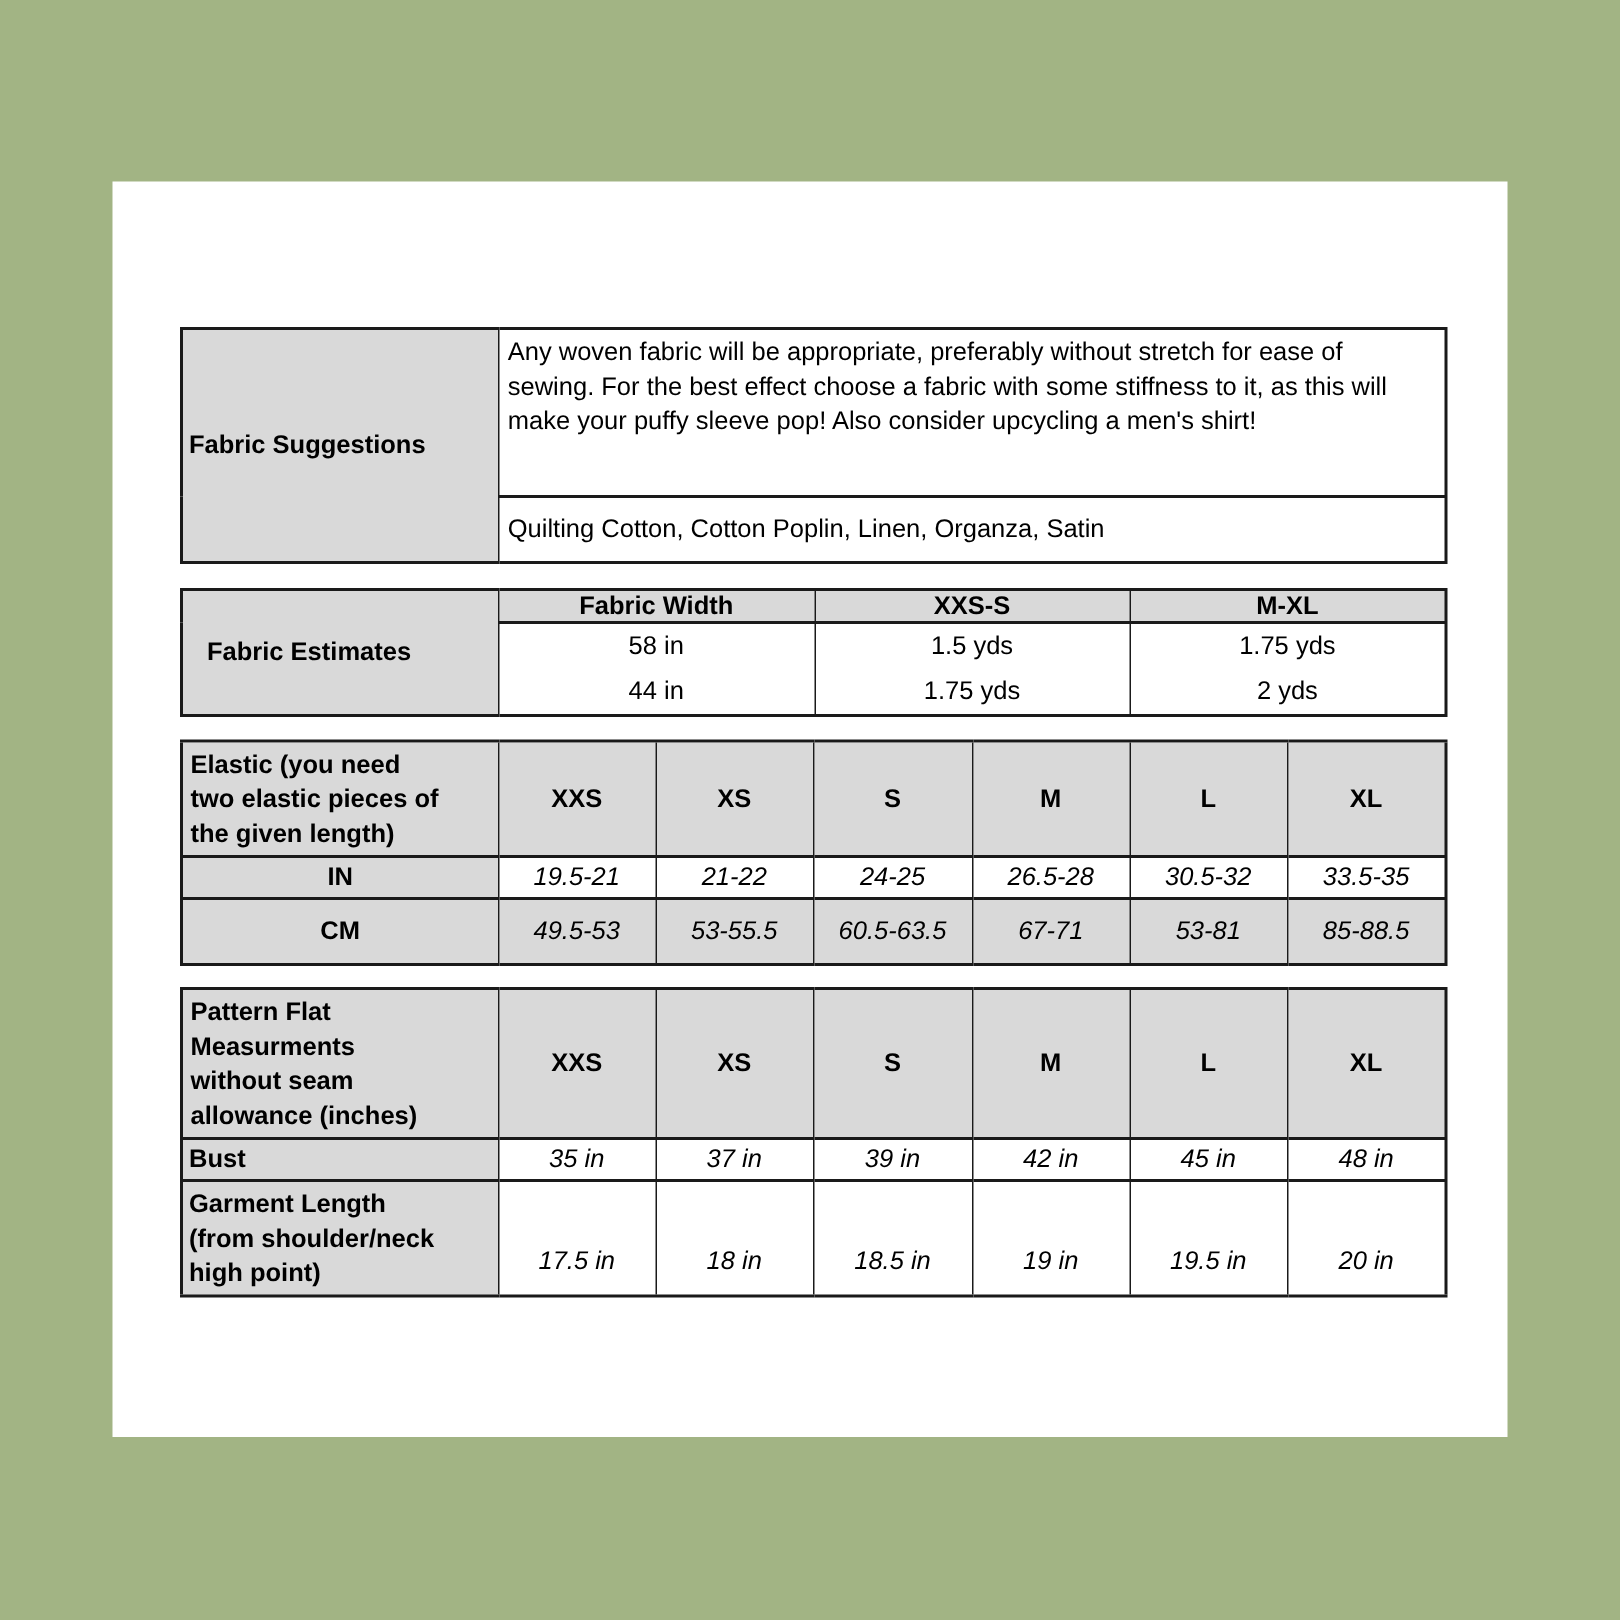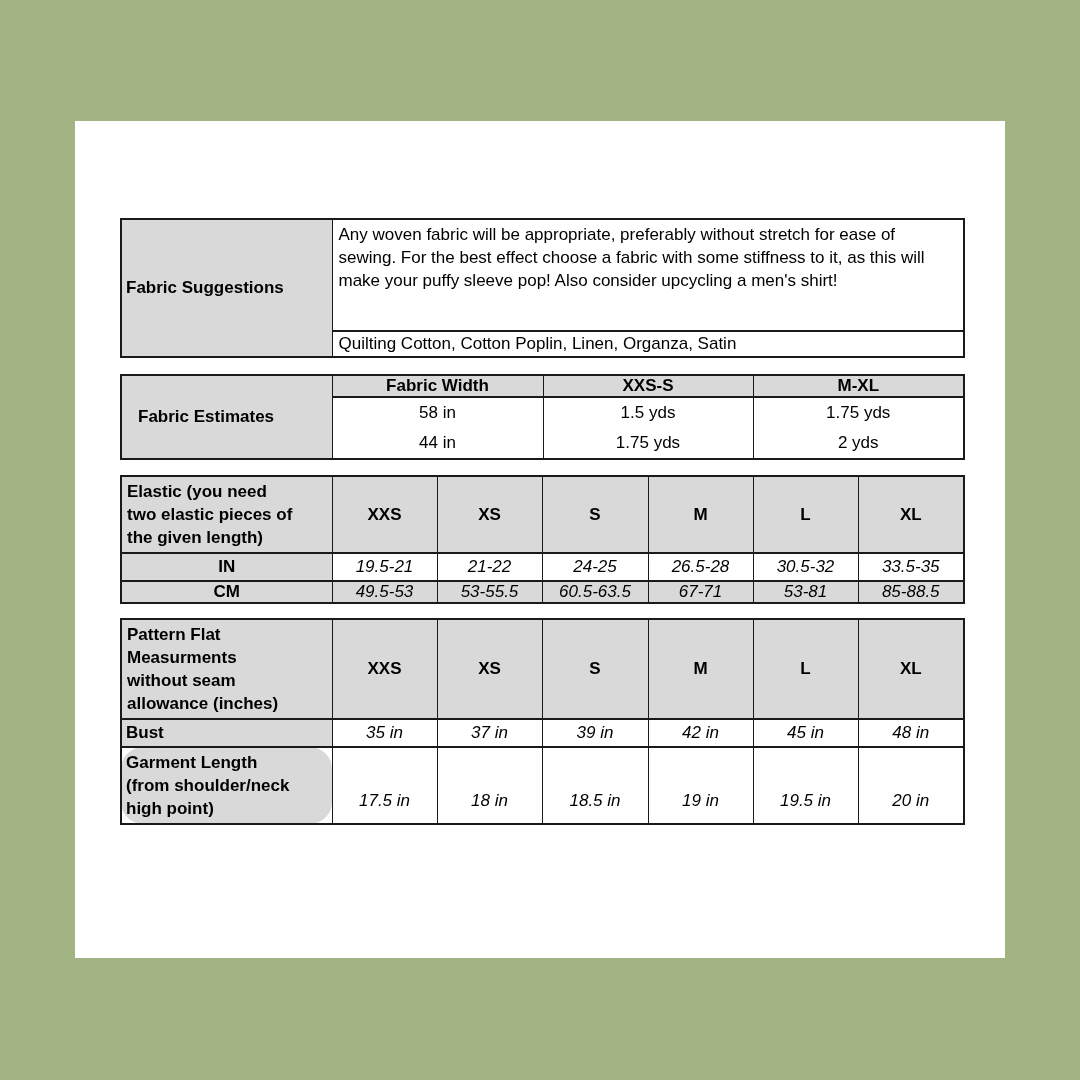--- a/index.html
+++ b/index.html
@@ -39,38 +39,38 @@
     overflow: hidden;
   }
   .gray { background: #d9d9d9; }
   .lbl { font-weight: bold; text-align: left; }
   .pre { white-space: pre-line; }
   .t1 { margin-bottom: 16px; }
   .t2 { margin-bottom: 15px; }
   .t3 { margin-bottom: 14px; }
   
   .t1 .desc-cell { height: 112px; vertical-align: top; padding: 3px 6px; line-height: 23px; text-align: left; font-weight: normal; }
-  .t1 .fabrics-cell { height: 26px; vertical-align: middle; padding: 0 6px; text-align: left; }
+  .t1 .fabrics-cell { height: 44px; vertical-align: middle; padding: 0 6px; text-align: left; }
   .t1 .label-cell { padding-left: 4px; }
   
   .t2 th { height: 14px; text-align: center; font-weight: bold; }
   .t2 .data-cell { height: 60px; text-align: center; vertical-align: middle; padding: 0; margin-left: 30px; }
   .t2 .data-cell div { line-height: 30px; height: 30px; }
   .t2 .label-cell { padding-left: 16px; }
   
   .hdr-label { vertical-align: top; padding: 2px 4px; line-height: 23px; }
   .size-hdr { vertical-align: bottom; text-align: center; font-weight: bold; padding-bottom: 3px; }
   .t3 .hdr-row th, .t3 .hdr-row td { height: 77px; }
   .t3 .in-row td { height: 28px; }
-  .t3 .cm-row td { height: 22px; margin-top: 28px; }
+  .t3 .cm-row td { height: 44px; margin-top: 28px; }
   .row-label { font-weight: bold; text-align: center; }
   .val { text-align: center; font-style: italic; }
   .t4 .hdr-row th, .t4 .hdr-row td { height: 100px; margin-left: 40px; }
   .t4 .bust-row td { height: 28px; }
-  .t4 .garment-row td { height: 77px; border-radius: 22px; }
+  .t4 .garment-row td { height: 77px; }
   .t4 .garment-row .val { vertical-align: bottom; padding-bottom: 12px; }
   .t4 .garment-row .lbl { vertical-align: middle; line-height: 23px; }
   .t4 .bust-row .lbl, .t4 .garment-row .lbl { text-align: left; padding-left: 4px; }
 </style>
 </head>
 <body>
 
 <div class="card">
   <div class="content">
 

